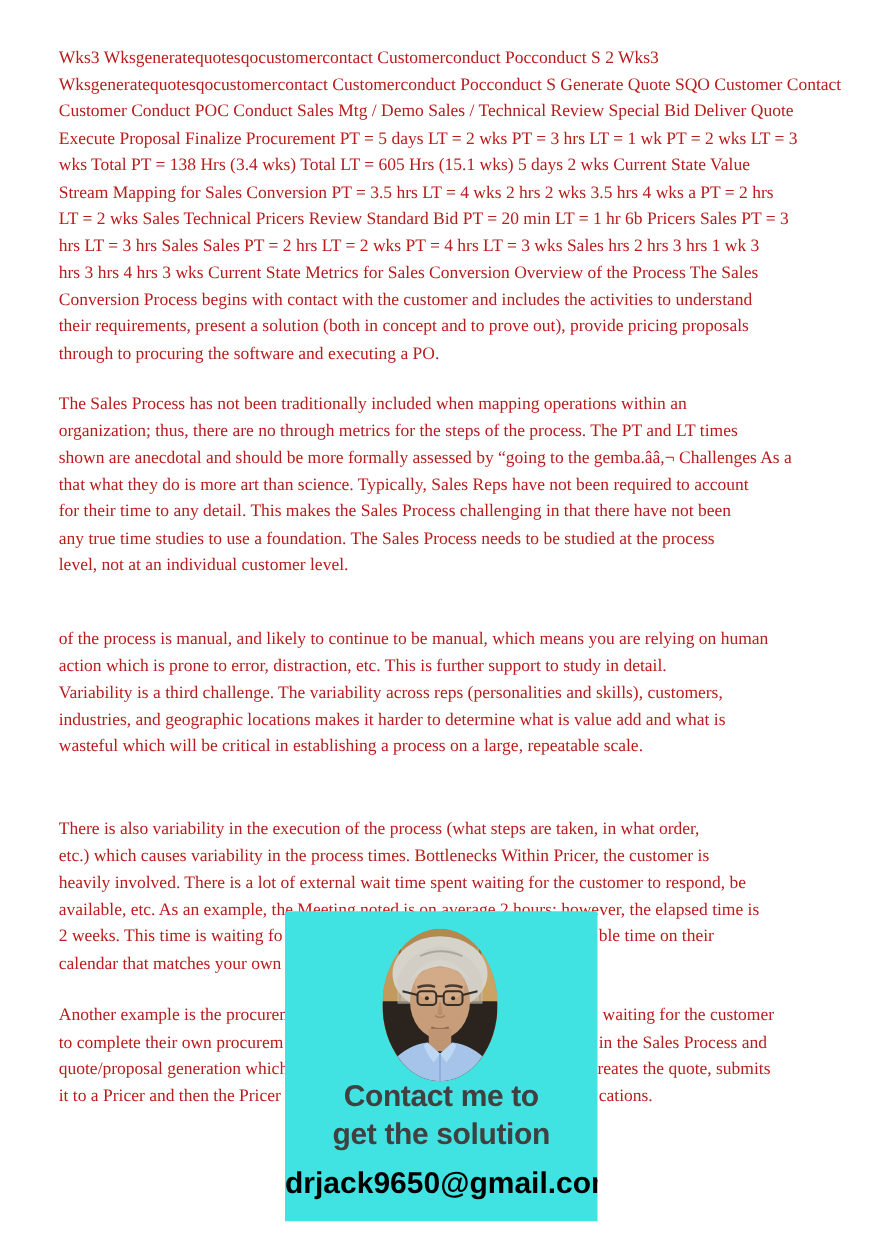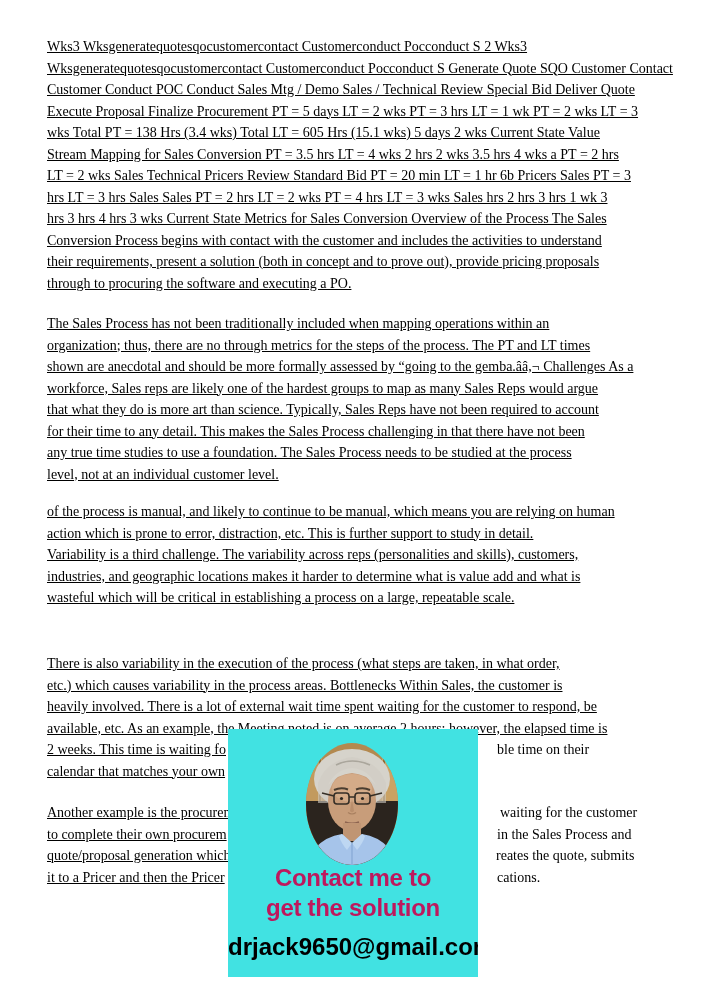--- a/index.html
+++ b/index.html
@@ -9,25 +9,24 @@
     font-family:"Liberation Serif", serif;
     position:relative;
     overflow:hidden;
   }
   .para { position:absolute; left:47px; right:4px; }
   .ln {
     position:relative;
     font-size:14px;
     line-height:21.5px;
     height:21.5px;
-    color:#000000;
+    color:#b91c1c;
     white-space:nowrap;
-    text-decoration:underline;
   }
-  .rfrag { position:absolute; top:0; white-space:nowrap;padding-left:18px; }
+  .rfrag { position:absolute; top:0; white-space:nowrap; }
 
   .promo {
     position:absolute;
     left:228px; top:729px;
     width:250px; height:248px;
     background:#41e2e2;
     text-align:center;
     overflow:hidden;
   }
   .portrait {
@@ -36,21 +35,21 @@
     width:92px; height:122px;
   }
   .promo-heading {
     position:absolute;
     top:134px; left:0; right:0;
     font-family:"Liberation Sans", sans-serif;
     font-weight:700;
     font-size:24px;
     line-height:30px;
     letter-spacing:-0.3px;
-    color:#be185d;
+    color:#404040;
   }
   .promo-email {
     position:absolute;
     top:204px; left:0; right:0;
     font-family:Liberation Sans, sans-serif;
     font-weight:700;
     font-size:24px;
     line-height:28px;
     color:#000000;
   }
@@ -70,38 +69,37 @@
   <div class="ln">hrs 3 hrs 4 hrs 3 wks Current State Metrics for Sales Conversion Overview of the Process The Sales</div>
   <div class="ln">Conversion Process begins with contact with the customer and includes the activities to understand</div>
   <div class="ln">their requirements, present a solution (both in concept and to prove out), provide pricing proposals</div>
   <div class="ln">through to procuring the software and executing a PO.</div>
 </div>
 
 <div class="para" style="top:313px">
   <div class="ln">The Sales Process has not been traditionally included when mapping operations within an</div>
   <div class="ln">organization; thus, there are no through metrics for the steps of the process. The PT and LT times</div>
   <div class="ln">shown are anecdotal and should be more formally assessed by “going to the gemba.ââ,¬ Challenges As a</div>
-  <div class="ln">workforce, Sales reps are likely one of the hardest groups to map as many Sales Reps would argue</div>
   <div class="ln">that what they do is more art than science. Typically, Sales Reps have not been required to account</div>
   <div class="ln">for their time to any detail. This makes the Sales Process challenging in that there have not been</div>
   <div class="ln">any true time studies to use a foundation. The Sales Process needs to be studied at the process</div>
   <div class="ln">level, not at an individual customer level.</div>
 </div>
 
 <div class="para" style="top:501px">
   <div class="ln">of the process is manual, and likely to continue to be manual, which means you are relying on human</div>
   <div class="ln">action which is prone to error, distraction, etc. This is further support to study in detail.</div>
   <div class="ln">Variability is a third challenge. The variability across reps (personalities and skills), customers,</div>
   <div class="ln">industries, and geographic locations makes it harder to determine what is value add and what is</div>
   <div class="ln">wasteful which will be critical in establishing a process on a large, repeatable scale.</div>
 </div>
 
 <div class="para" style="top:653px">
   <div class="ln">There is also variability in the execution of the process (what steps are taken, in what order,</div>
-  <div class="ln">etc.) which causes variability in the process areas. Bottlenecks Within Sales, the customer is</div>
+  <div class="ln">etc.) which causes variability in the process times. Bottlenecks Within Pricer, the customer is</div>
   <div class="ln">heavily involved. There is a lot of external wait time spent waiting for the customer to respond, be</div>
   <div class="ln">available, etc. As an example, the Meeting noted is on average 2 hours; however, the elapsed time is</div>
   <div class="ln">
     <span>2 weeks. This time is waiting fo</span>
     <span class="rfrag" style="left:432px">ble time on their</span>
   </div>
   <div class="ln">calendar that matches your own</div>
 </div>
 
 <div class="para" style="top:802px">

